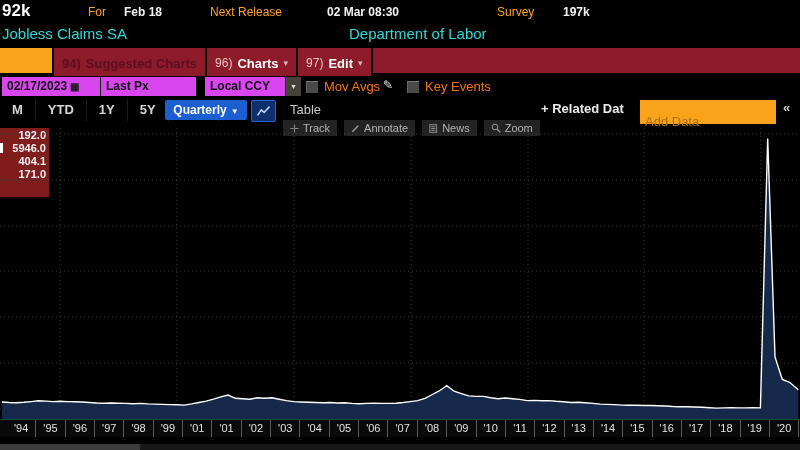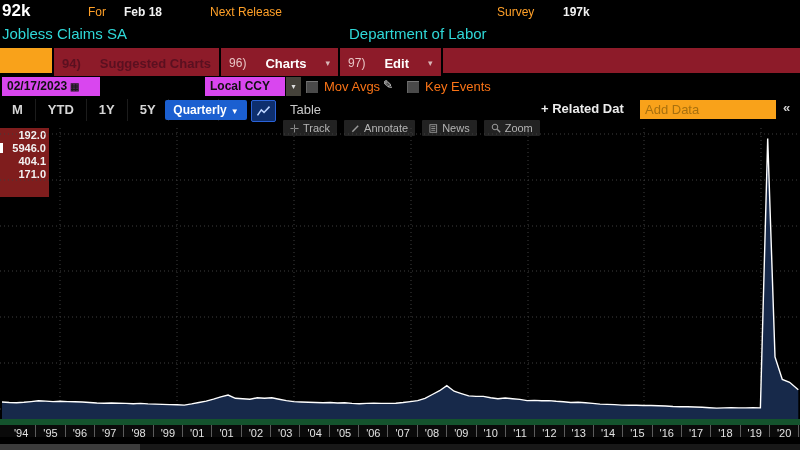--- a/index.html
+++ b/index.html
@@ -11,21 +11,21 @@
   .hline{top:2px;height:21px;line-height:21px;font-size:12px;}
   .amber{color:#ffa028;}
   .wval{color:#f2f2f2;font-weight:700;}
   .hval{top:1px;font-size:17px;font-weight:700;color:#ffffff;}
   .cyan{color:#2fd8d8;font-size:15px;}
 
   
   .menubar{top:48px;left:0;width:800px;height:25px;background:#000;display:flex;}
   .mb-gap{width:2px;background:#000;flex:none;}
   .mb-btn{background:#8d1b29;height:31px;line-height:25px;font-size:13px;flex:none;
-          display:flex;align-items:center;padding:0 8px;gap:19px;}
+          display:flex;align-items:center;padding:0 8px;gap:5px;}
   .mb-orange{width:52px;background:#f9a21a;flex:none;}
   .mb-fill{flex:1;background:#8d1b29;}
   .mb-num{color:#e8c4c4;font-size:12px;}
   .mb-lbl{color:#fff;font-weight:700;}
   .mb-dim{color:#5a1020;font-weight:700;}
   .mb-caret{color:#d8b8b8;font-size:9px;}
 
   
   .fieldbar{top:76px;left:0;width:800px;height:22px;background:#000;}
   .obox{position:absolute;top:1px;height:19px;line-height:19px;background:#d946ef;
@@ -46,56 +46,57 @@
   .qbtn{position:absolute;left:165px;top:1px;width:82px;height:20px;background:#1b5fd0;
         border-radius:2px;color:#fff;font-size:12px;font-weight:700;line-height:20px;
         text-align:center;}
   .qbtn .car{font-size:8px;margin-left:4px;}
   .cicon{position:absolute;left:251px;top:1px;width:23px;height:20px;background:#0e2f6e;
          border:1px solid #2a62d8;border-radius:2px;display:flex;align-items:center;justify-content:center;}
   .tablebtn{position:absolute;left:284px;top:1px;height:20px;line-height:20px;
             color:#c8c8c8;font-size:13px;padding:0 6px;}
   .reldat{position:absolute;left:541px;top:2px;color:#ececec;font-size:13px;font-weight:700;}
   .adddata{position:absolute;left:640px;top:1px;width:136px;height:19px;background:#f9a21a;
-           color:#a8700e;font-size:13px;line-height:19px;padding:0 5px;box-sizing:border-box;}
+           color:#a8700e;font-size:13px;line-height:19px;padding:12px 5px;box-sizing:border-box;}
   .collapse{position:absolute;left:783px;top:1px;color:#cfcfcf;font-size:13px;font-weight:700;}
 
   
   .ctool{top:120px;height:17px;display:flex;gap:7px;}
   .tbtn{background:#222;color:#b5b5b5;font-size:11px;height:16px;line-height:16px;
         padding:0 7px;display:flex;align-items:center;gap:4px;border-radius:1px;}
   .tbtn svg{display:block;}
 
   
   .legend{top:128px;left:0;width:46px;background:#7f1d1d;padding:1px 3px 16px 0;}
   .legend div{color:#f2f2f2;font-size:11px;font-weight:700;text-align:right;height:13px;line-height:13px;}
   .hightag{top:143px;left:0;width:3px;height:10px;background:#fff;}
 
   
   .plot{position:absolute;top:128px;left:0;}
 
   
   .xaxis{top:419px;left:0;width:800px;height:18px;background:#0a0a0a;
-         border-top:6px solid #14532d;display:flex;padding-left:7px;box-sizing:border-box;}
+         border-top:1px solid #14532d;display:flex;padding-left:7px;box-sizing:border-box;}
   .year-cell{width:29.35px;flex:none;color:#e2e2e2;font-size:11px;line-height:17px;
              text-align:center;border-right:1px solid #5c5c5c;box-sizing:border-box;}
 
   
   .scrolltrack{top:444px;left:0;width:800px;height:6px;background:#181818;}
   .scrollthumb{top:444px;left:0;width:140px;height:6px;background:#3c3c3c;}
 </style>
 </head>
 <body>
 
 <div class="screen">
 
   <span class="abs hval" style="left:2px;">92k</span>
   <span class="abs hline amber" style="left:88px;">For</span>
   <span class="abs hline wval" style="left:124px;">Feb 18</span>
   <span class="abs hline amber" style="left:210px;">Next Release</span>
+  <span class="abs hline wval" style="left:327px;">02 Mar 08:30</span>
   <span class="abs hline amber" style="left:497px;">Survey</span>
   <span class="abs hline wval" style="left:563px;">197k</span>
 
   <span class="abs cyan" style="left:349px;top:25px;">Department of Labor</span>
   <span class="abs cyan" style="left:2px;top:25px;">Jobless Claims SA</span>
 
   <div class="abs menubar">
     <div class="mb-orange"></div>
     <div class="mb-gap"></div>
     <div class="mb-btn">
@@ -115,20 +116,23 @@
       <span class="mb-caret">▾</span>
     </div>
     <div class="mb-gap"></div>
     <div class="mb-fill"></div>
   </div>
 
   <div class="abs fieldbar">
     <div class="obox" style="left:2px;width:88px;display:flex;align-items:center;">
       <span>02/17/2023</span>
       <span class="calicon">▦</span>
+    </div>
+    <div class="obox" style="left:101px;width:85px;">
+      <span>Last Px</span>
     </div>
     <div class="obox" style="left:205px;width:70px;">
       <span>Local CCY</span>
     </div>
     <div class="ddbox" style="left:286px;">
       <span>▾</span>
     </div>
     <div class="chk" style="left:306px;"></div>
     <span class="chklbl" style="left:324px;">Mov Avgs</span>
     <span class="pencil" style="left:383px;">✎</span>

